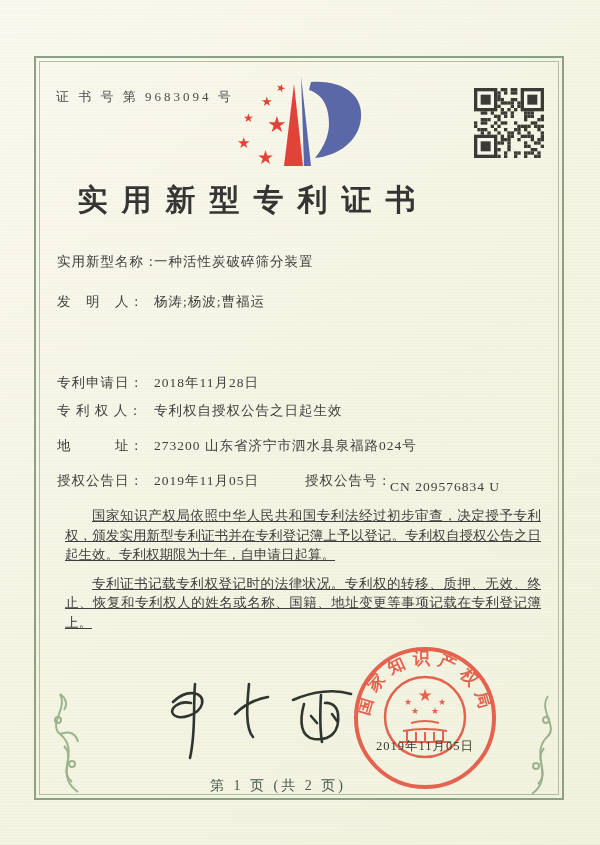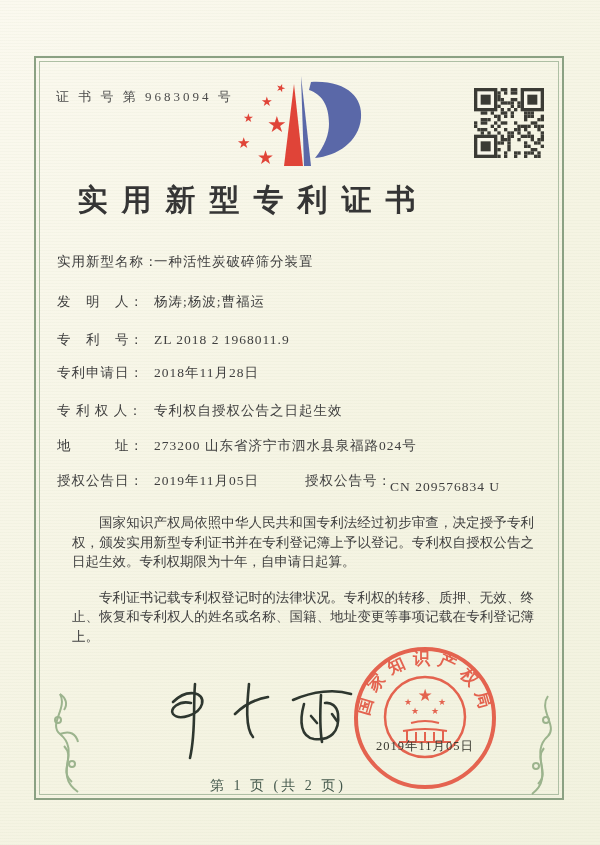--- a/index.html
+++ b/index.html
@@ -39,21 +39,21 @@
     letter-spacing:1px; white-space:nowrap;
   }
   .flab{ display:inline-block; width:97px; }
   .fval{ }
   .flab2{ position:absolute; left:248px; }
   .fval2{ position:absolute; left:333px;margin-top:7px; }
   .body-text{
     position:absolute; left:56px; top:497px; width:494px;
     font-size:13.5px; line-height:19.5px; text-align:justify;
   }
-  .body-text p{ margin:16px; text-indent:2em; }
+  .body-text p{ margin:9px; text-indent:2em;text-decoration:underline; }
   .director{ position:absolute; left:58px; top:696px; font-size:15px; letter-spacing:3px; color:#333; }
   .director div{ margin-bottom:9px; }
   .signature{ position:absolute; left:143px; top:670px; width:232px; height:96px; }
   .seal{ position:absolute; left:351px; top:644px; width:148px; height:148px; }
   .seal svg{ position:absolute; inset:0; }
   .seal-date{
     position:absolute; left:0; top:94px; width:100%; text-align:center;
     font-size:12.5px; letter-spacing:1px; color:#38382f;
   }
   .page-num{
@@ -234,24 +234,21 @@
       </svg></div>
 
   <div class="title">实用新型专利证书</div>
 
   <div class="frow" style="top:253px">
     <span class="flab">实用新型名称：</span><span class="fval">一种活性炭破碎筛分装置</span>
   </div>
   <div class="frow" style="top:293px">
     <span class="flab">发　明　人：</span><span class="fval">杨涛;杨波;曹福运</span>
   </div>
-  <div class="frow" style="top:331px">
-    <span class="flab">专　利　号：</span><span class="fval">ZL 2018 2 1968011.9</span>
-  </div>
-  <div class="frow" style="top:364px">
+  <div class="frow" style="top:374px">
     <span class="flab">专利申请日：</span><span class="fval">2018年11月28日</span>
   </div>
   <div class="frow" style="top:402px">
     <span class="flab">专 利 权 人：</span><span class="fval">专利权自授权公告之日起生效</span>
   </div>
   <div class="frow" style="top:437px">
     <span class="flab">地　　　址：</span><span class="fval">273200 山东省济宁市泗水县泉福路024号</span>
   </div>
   <div class="frow" style="top:472px">
     <span class="flab">授权公告日：</span><span class="fval">2019年11月05日</span>

